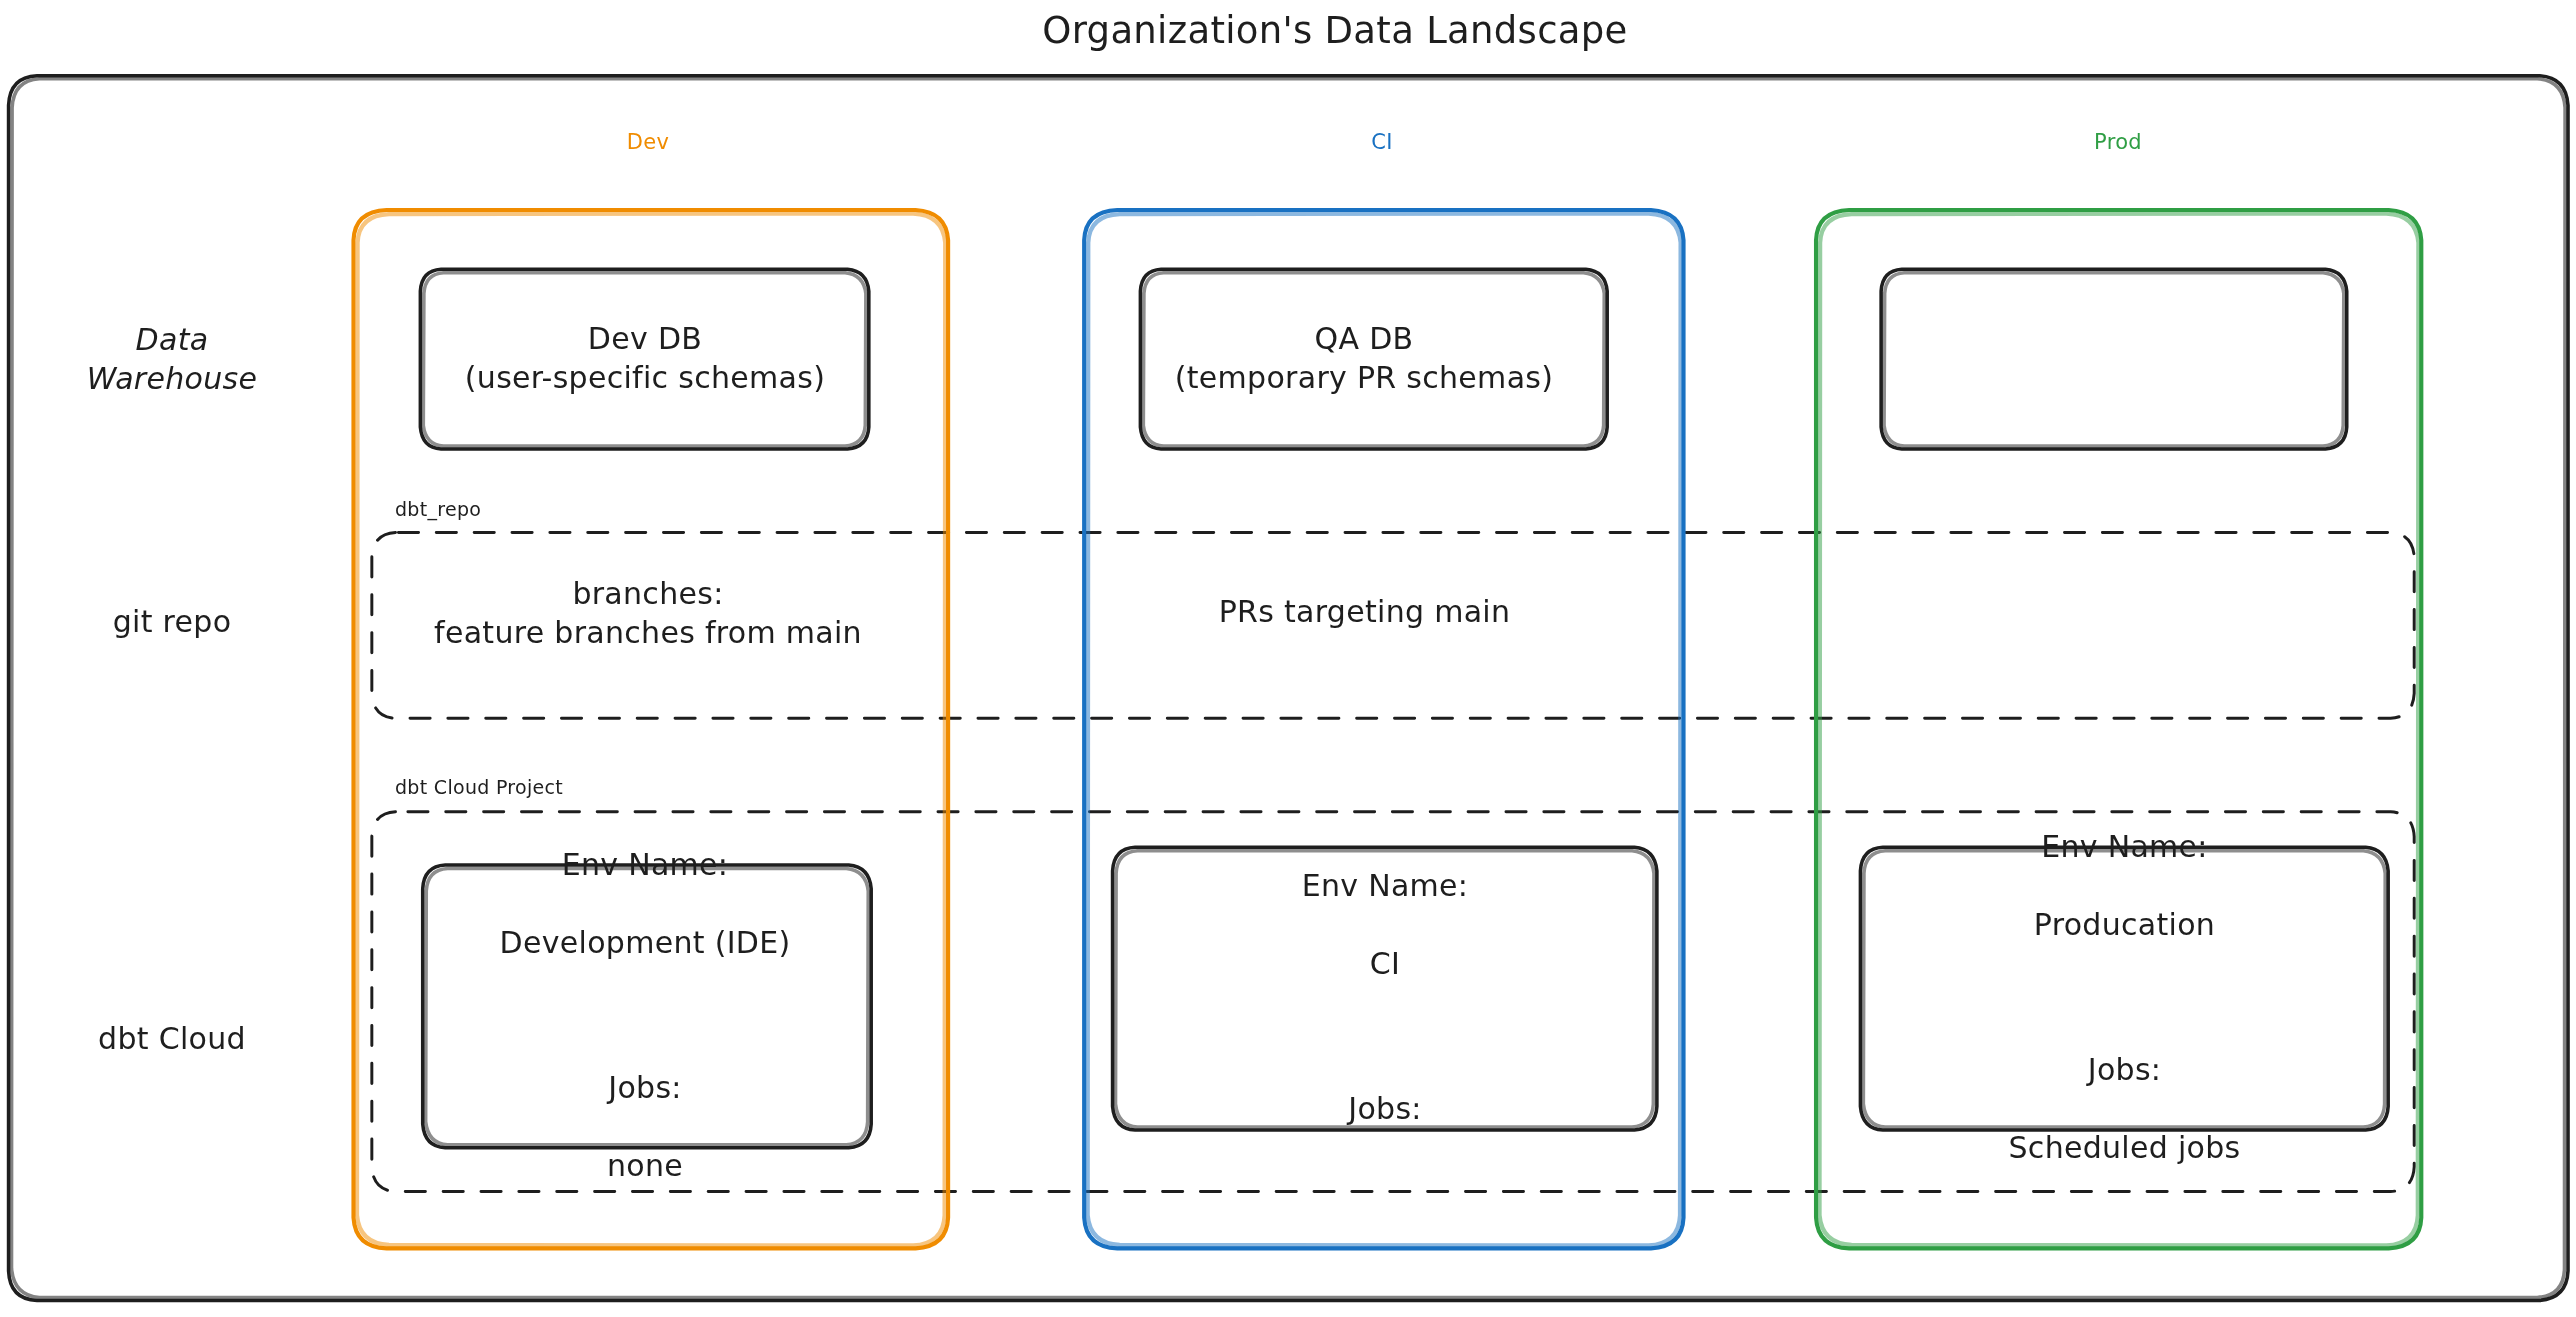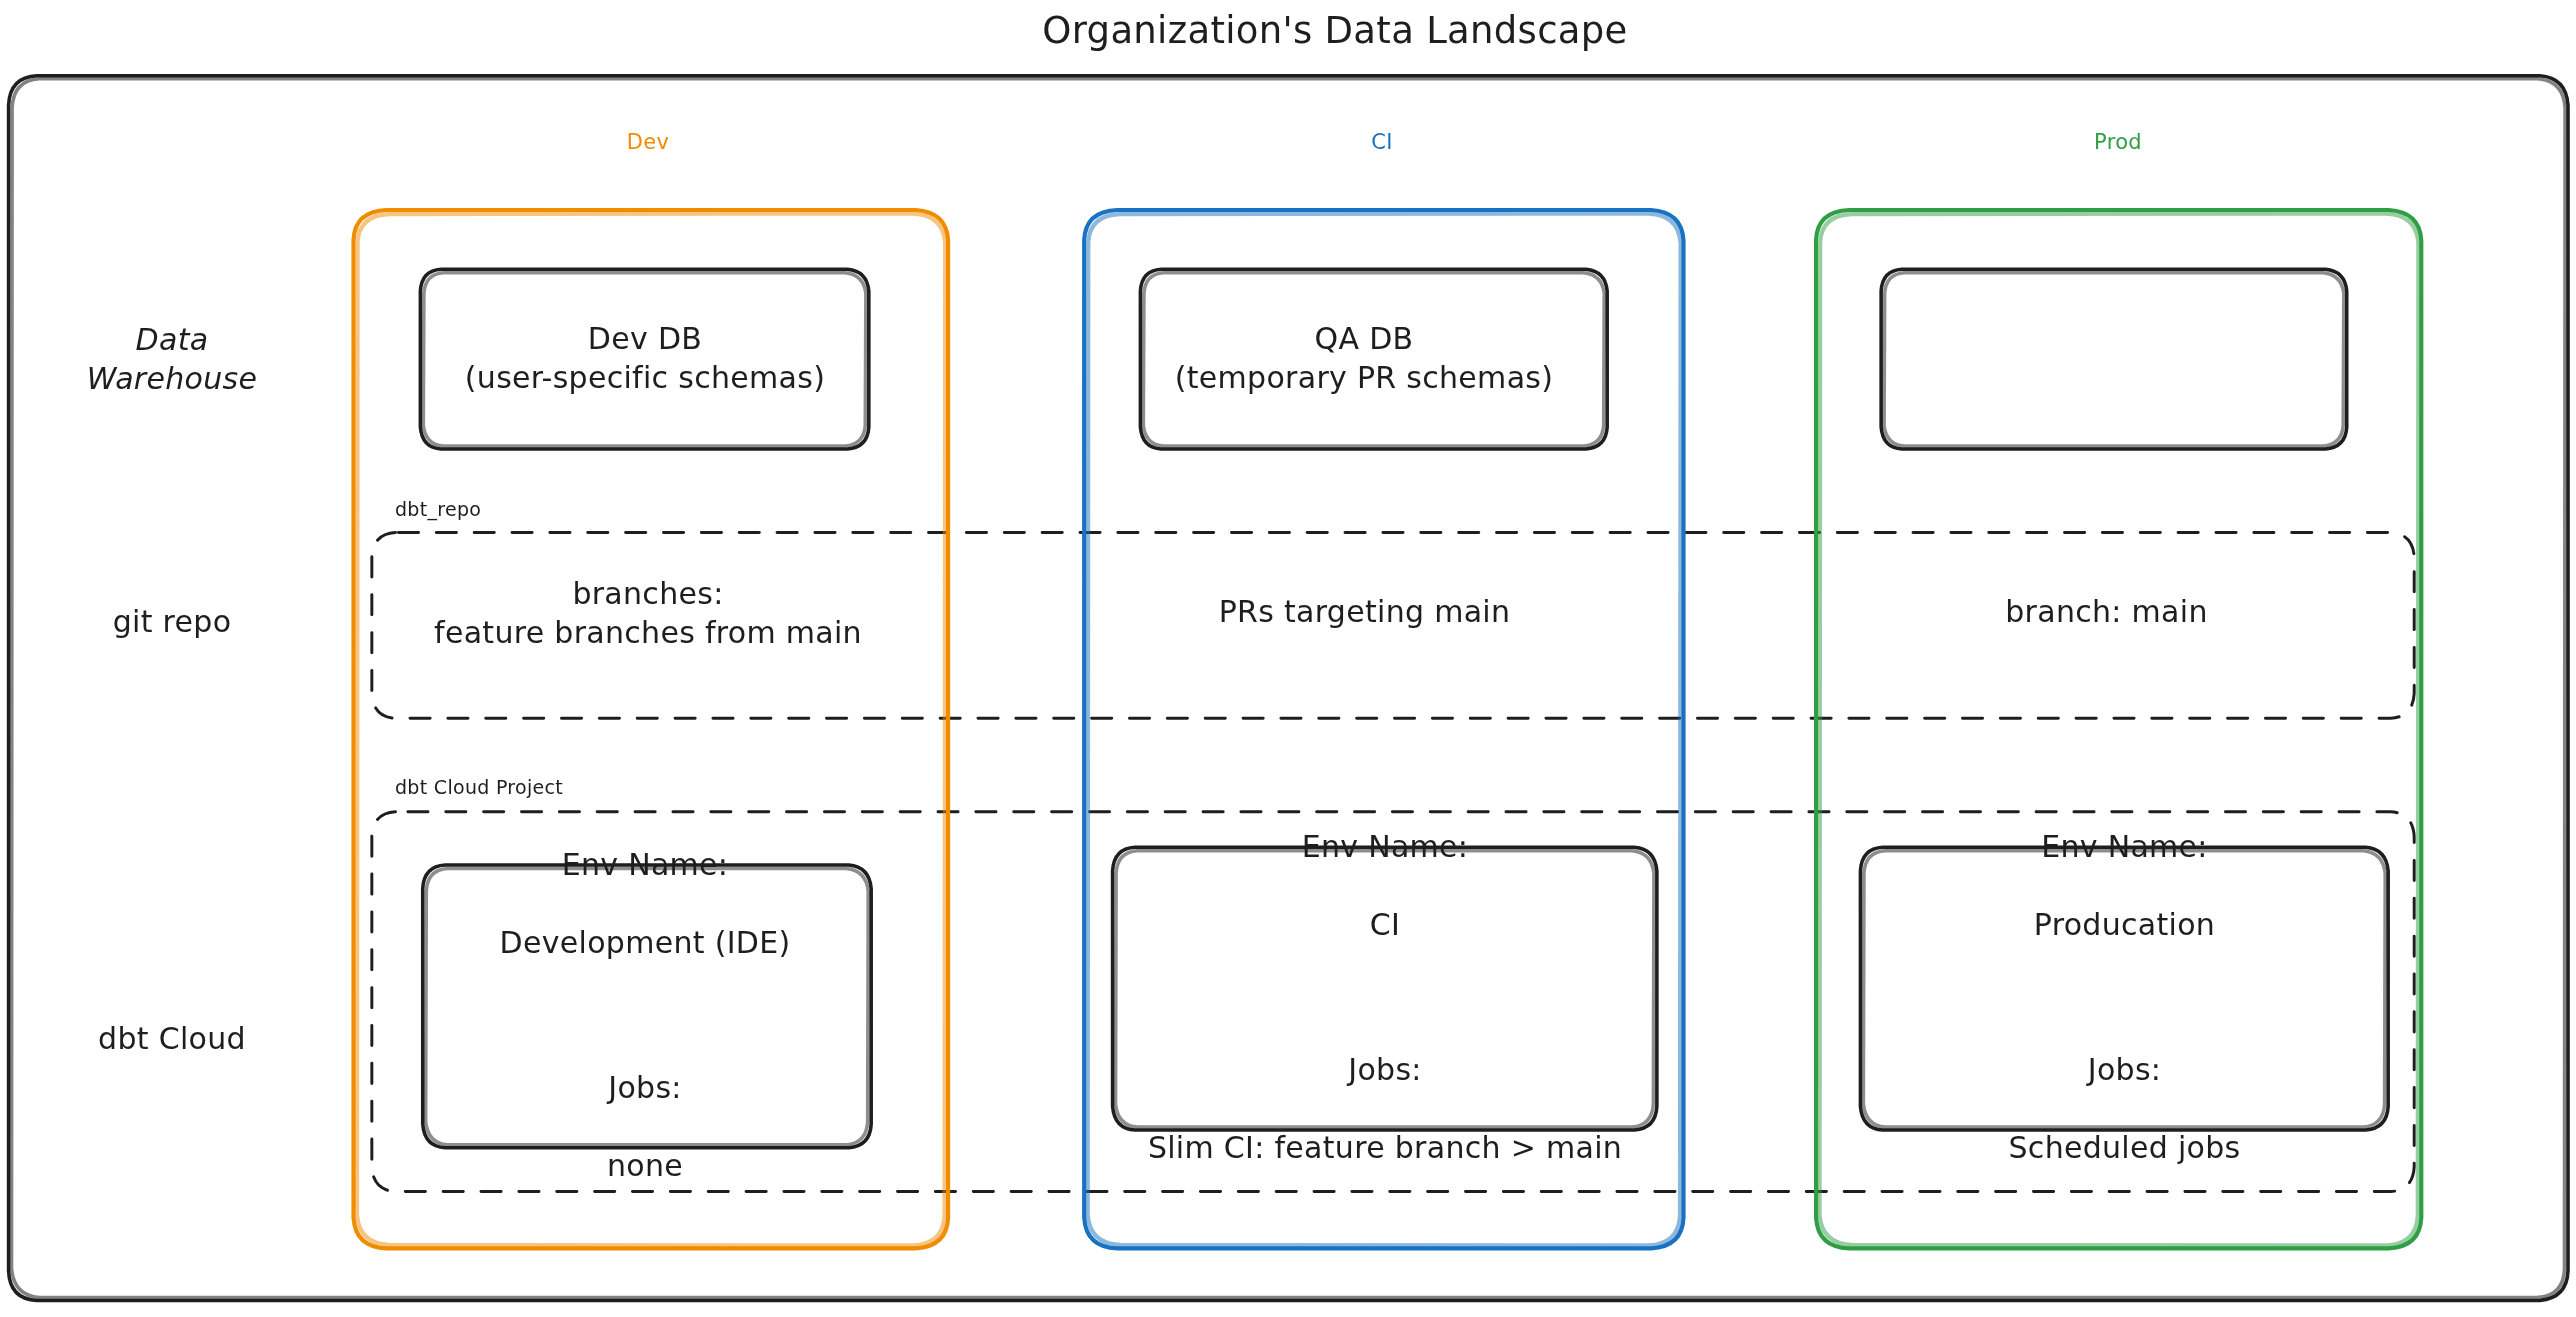--- a/index.html
+++ b/index.html
@@ -146,39 +146,37 @@
   <div class="txt cluster-label" id="cluster-label-proj">dbt Cloud Project</div>
 
   <div class="txt node-text" id="node-dev-db">Dev DB
 (user-specific schemas)</div>
   <div class="txt node-text" id="node-qa-db">QA DB
 (temporary PR schemas)</div>
 
   <div class="txt node-text" id="node-git-dev">branches:
 feature branches from main</div>
   <div class="txt node-text" id="node-git-ci">PRs targeting main</div>
-  <div class="txt node-text" id="node-git-prod">branch: main</div>
 
   <div class="txt node-text" id="node-dbt-dev">
     <div>
       <span class="l1">Env Name:</span>
       <span class="l1">Development (IDE)</span>
       <span class="gap"></span>
       <span class="l1">Jobs:</span>
       <span class="l1">none</span>
     </div>
   </div>
 
   <div class="txt node-text" id="node-dbt-ci">
     <div>
       <span class="l1">Env Name:</span>
       <span class="l1">CI</span>
       <span class="gap"></span>
       <span class="l1">Jobs:</span>
-      <span class="l1">Slim CI: feature branch &gt; main</span>
     </div>
   </div>
 
   <div class="txt node-text" id="node-dbt-prod">
     <div>
       <span class="l1">Env Name:</span>
       <span class="l1">Producation</span>
       <span class="gap"></span>
       <span class="l1">Jobs:</span>
       <span class="l1">Scheduled jobs</span>

